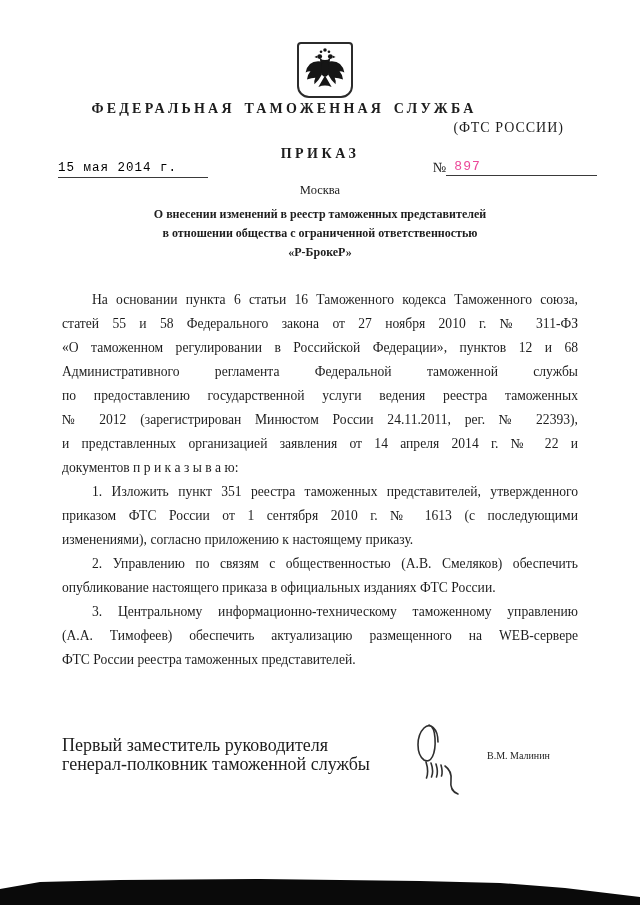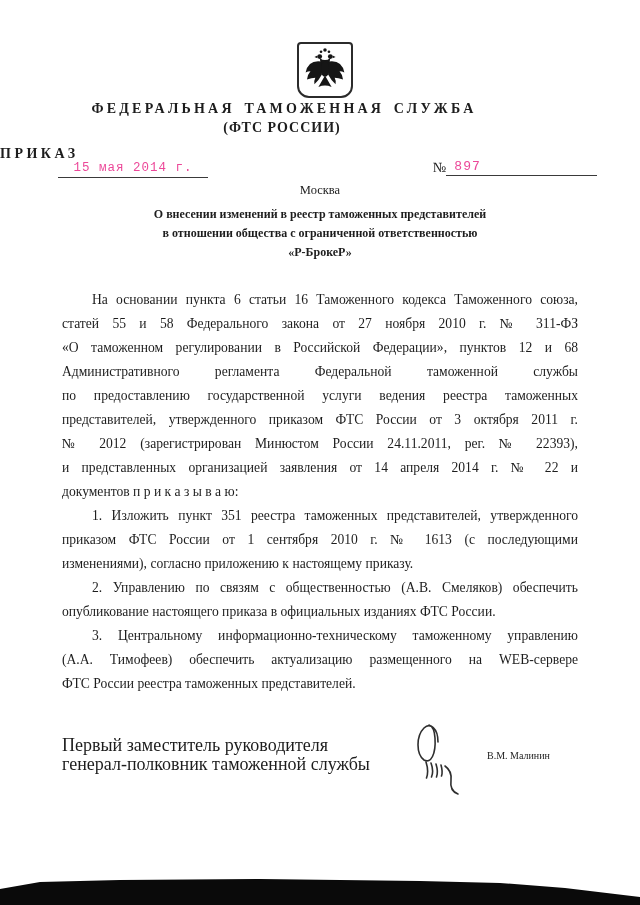--- a/index.html
+++ b/index.html
@@ -12,32 +12,32 @@
   .emblem-box{
     position:absolute;left:297px;top:42px;width:52px;height:52px;
     border:2px solid #2b2b2b;border-radius:4px 4px 12px 12px;
     display:flex;align-items:center;justify-content:center;background:#fff;
   }
   .org-name{
     position:absolute;left:0;top:101px;width:568px;text-align:center;
     font-weight:bold;font-size:14px;letter-spacing:3.2px;word-spacing:3px;
   }
   .org-abbr{
-    position:absolute;left:0;top:120px;width:564px;text-align:center;
-    font-weight:bold;font-size:14px;letter-spacing:1px;
+    position:absolute;left:0;top:120px;width:564px;text-align:right;
+    font-weight:normal;font-size:14px;letter-spacing:1px;
   }
   .doc-type{
-    position:absolute;left:0;top:146px;width:640px;
+    position:absolute;left:0;top:146px;width:640px;text-align:center;
     font-weight:bold;font-size:14px;letter-spacing:3.5px;
   }
   .date-field{
     position:absolute;left:58px;top:161px;width:150px;
-    border-bottom:1.4px solid #3a3a3a;text-align:center;
+    border-bottom:1.4px solid #3a3a3a;
     font-family:"Liberation Mono",monospace;font-size:12.5px;letter-spacing:1px;
-    padding-bottom:2px;color:#ec4899;
+    padding-bottom:2px;color:#000000;
   }
   .num-field{
     position:absolute;left:433px;top:159px;display:flex;align-items:flex-end;
   }
   .num-sign{font-size:14px;color:#222;}
   .num-value{
     width:143px;border-bottom:1.4px solid #3a3a3a;padding:0 0 1px 8px;
     font-family:"Liberation Mono",monospace;font-size:13px;letter-spacing:1px;color:#ec4899;
   }
   .city{
@@ -112,21 +112,20 @@
       <div>в отношении общества с ограниченной ответственностью</div>
       <div>«Р-БрокеР»</div>
     </div>
 
   <div class="body-text" id="body-text">
       <div class="bline pfirst">На основании пункта 6 статьи 16 Таможенного кодекса Таможенного союза,</div>
       <div class="bline">статей 55 и 58 Федерального закона от 27 ноября 2010 г. № 311-ФЗ</div>
       <div class="bline">«О таможенном регулировании в Российской Федерации», пунктов 12 и 68</div>
       <div class="bline">Административного регламента Федеральной таможенной службы</div>
       <div class="bline">по предоставлению государственной услуги ведения реестра таможенных</div>
-      <div class="bline">представителей, утвержденного приказом ФТС России от 3 октября 2011 г.</div>
       <div class="bline">№ 2012 (зарегистрирован Минюстом России 24.11.2011, рег. № 22393),</div>
       <div class="bline">и представленных организацией заявления от 14 апреля 2014 г. № 22 и</div>
       <div class="bline plast">документов п р и к а з ы в а ю:</div>
       <div class="bline pfirst">1. Изложить пункт 351 реестра таможенных представителей, утвержденного</div>
       <div class="bline">приказом ФТС России от 1 сентября 2010 г. № 1613 (с последующими</div>
       <div class="bline plast">изменениями), согласно приложению к настоящему приказу.</div>
       <div class="bline pfirst">2. Управлению по связям с общественностью (А.В. Смеляков) обеспечить</div>
       <div class="bline plast">опубликование настоящего приказа в официальных изданиях ФТС России.</div>
       <div class="bline pfirst">3. Центральному информационно-техническому таможенному управлению</div>
       <div class="bline">(А.А. Тимофеев) обеспечить актуализацию размещенного на WEB-сервере</div>

